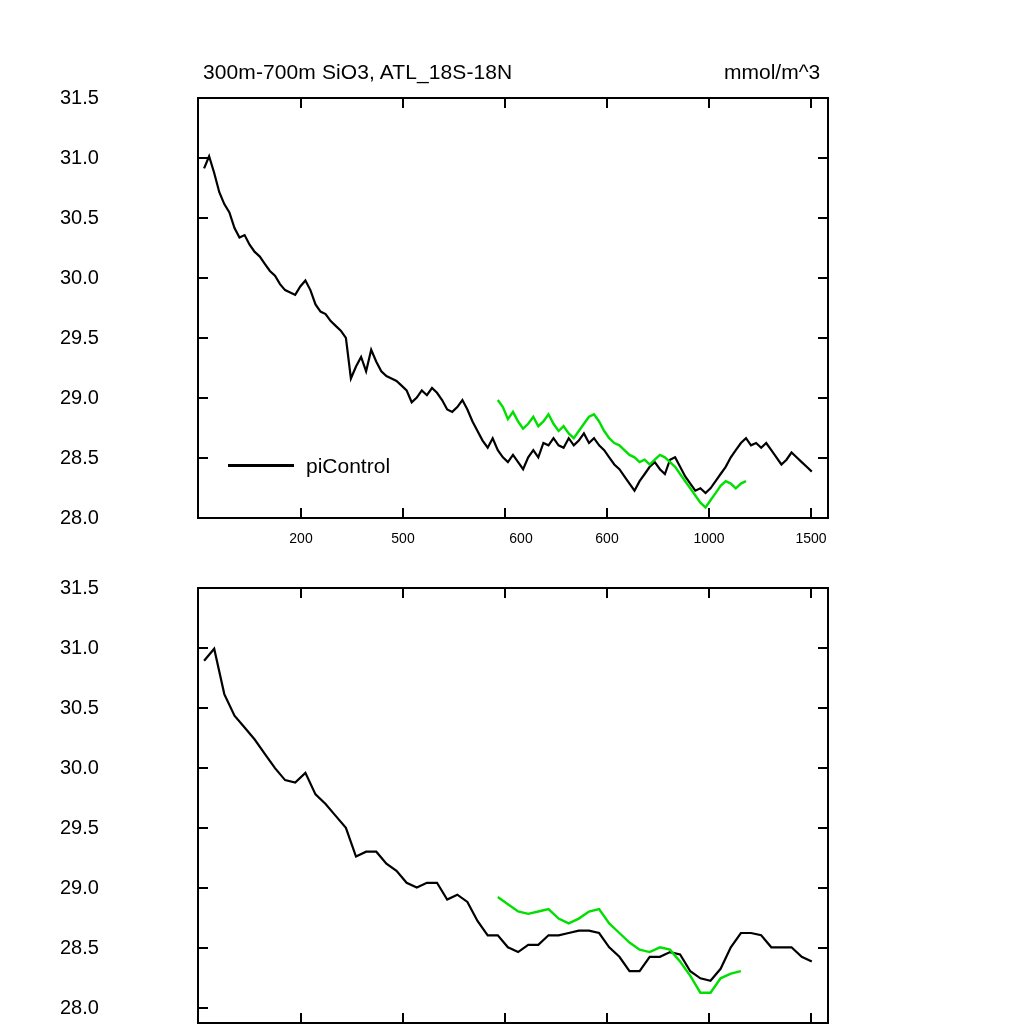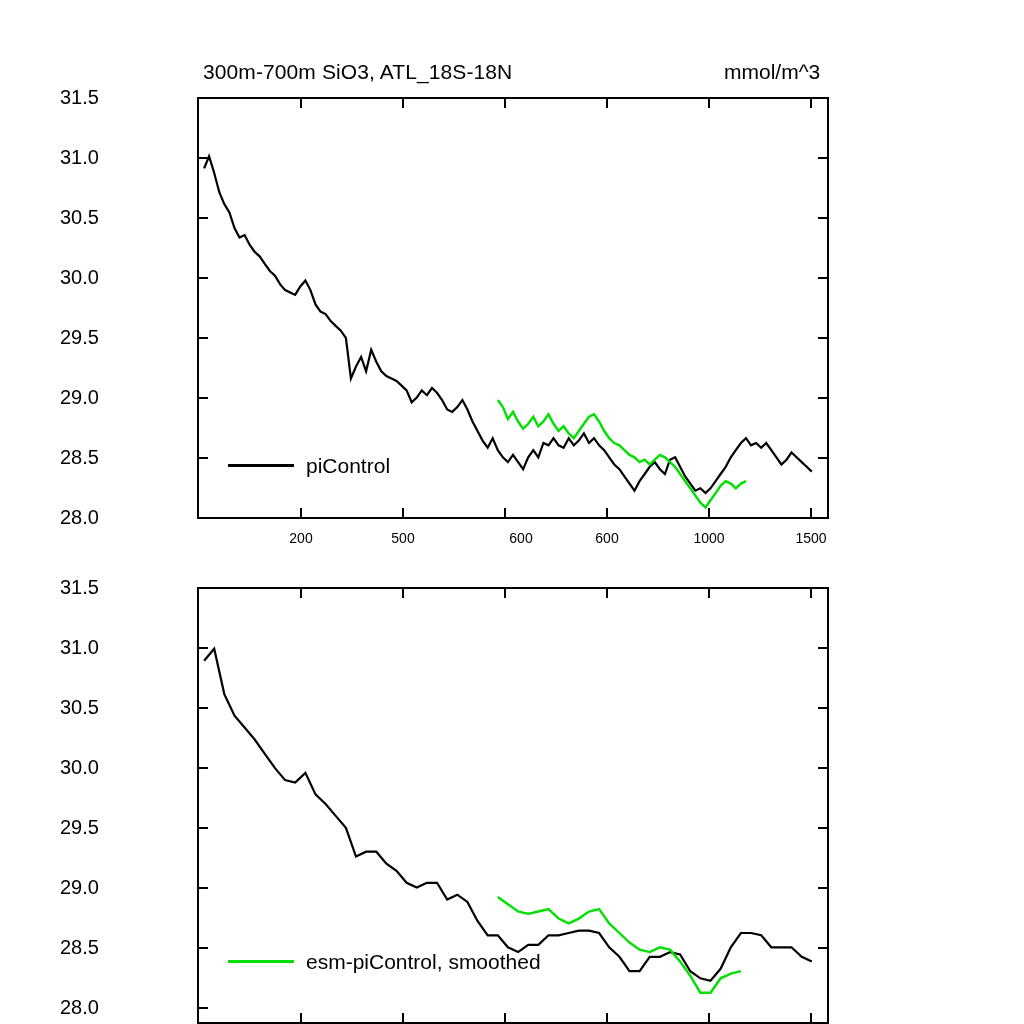--- a/index.html
+++ b/index.html
@@ -212,20 +212,16 @@
       <clipPath id="clip-bot">
           <rect x="199" y="13" width="628" height="433"></rect>
         </clipPath>
       <g clip-path="url(#clip-bot)">
         <polyline id="line-bot-0" fill="none" stroke="#000000" stroke-width="2.2" points="204.1,84.7 214.2,72.7 224.3,118.1 234.5,139.6 244.6,151.5 254.7,163.5 264.8,177.8 275.0,192.1 285.1,204.1 295.2,206.5 305.4,196.9 315.5,218.4 325.6,228.0 335.7,239.9 345.9,251.9 356.0,280.5 366.1,275.7 376.3,275.7 386.4,287.7 396.5,294.9 406.6,306.8 416.8,311.6 426.9,306.8 437.0,306.8 447.2,323.5 457.3,318.7 467.4,325.9 477.5,345.0 487.7,359.3 497.8,359.3 507.9,371.3 518.1,376.1 528.2,368.9 538.3,368.9 548.5,359.3 558.6,359.3 568.7,357.0 578.8,354.6 589.0,354.6 599.1,357.0 609.2,371.3 619.4,380.8 629.5,395.2 639.6,395.2 649.7,380.8 659.9,380.8 670.0,376.1 680.1,378.5 690.3,395.2 700.4,402.3 710.5,404.7 720.6,392.8 730.8,371.3 740.9,357.0 751.0,357.0 761.2,359.3 771.3,371.3 781.4,371.3 791.5,371.3 801.7,380.8 811.8,385.6"></polyline>
         <polyline id="line-bot-1" fill="none" stroke="#00e000" stroke-width="2.4" points="497.8,321.1 507.9,328.3 518.1,335.5 528.2,337.8 538.3,335.5 548.5,333.1 558.6,342.6 568.7,347.4 578.8,342.6 589.0,335.5 599.1,333.1 609.2,347.4 619.4,357.0 629.5,366.5 639.6,373.7 649.7,376.1 659.9,371.3 670.0,373.7 680.1,385.6 690.3,399.9 700.4,416.7 710.5,416.7 720.6,402.3 730.8,397.6 740.9,395.2"></polyline>
       </g>
     </svg>
 
     <div class="legend" style="left:228px; top:372px;">
-      <div class="legend-row">
-        <span class="legend-line green"></span>
-        <span class="legend-label">esm-piControl, smoothed</span>
-      </div>
     </div>
   </div>
 
 </div>
 
 </body></html>

